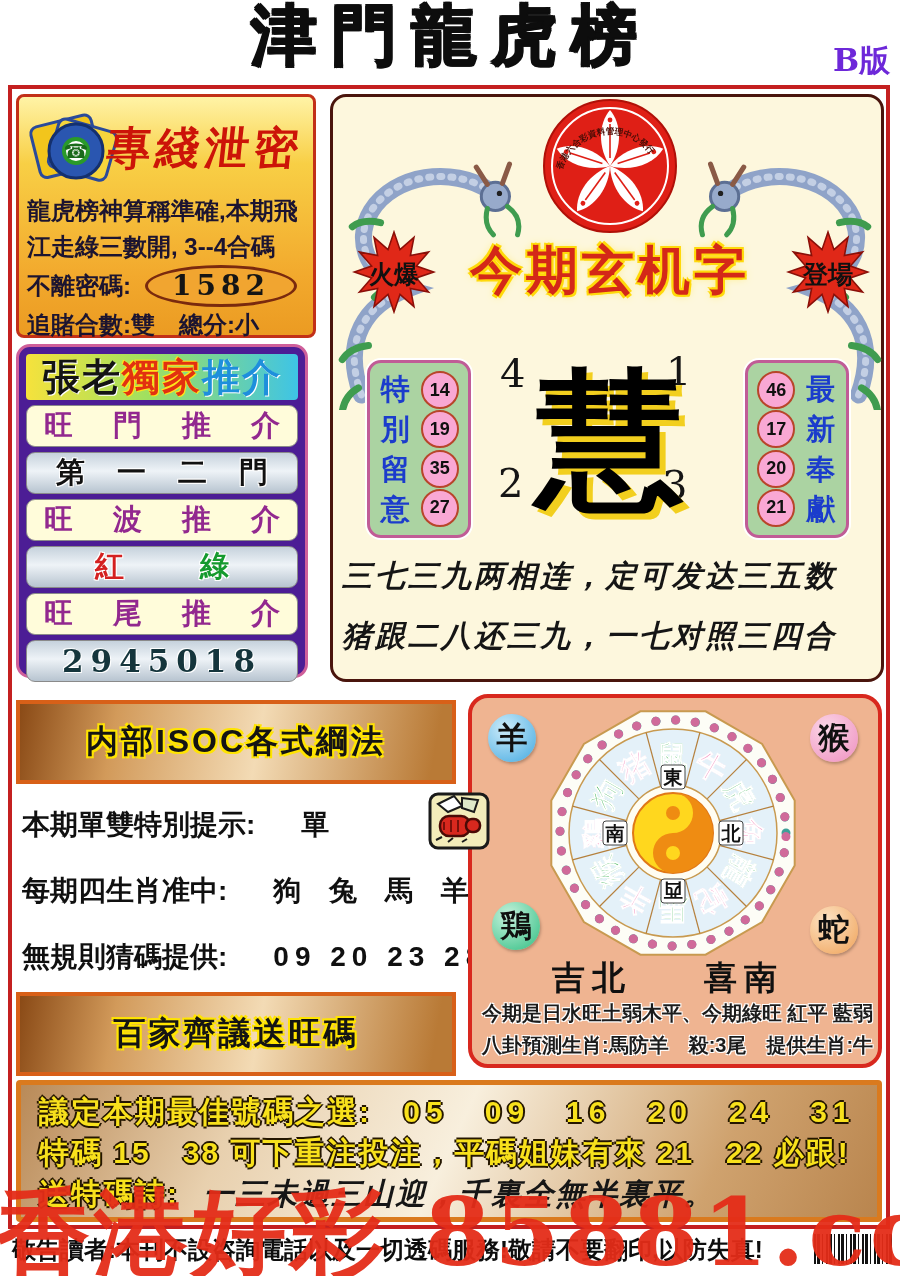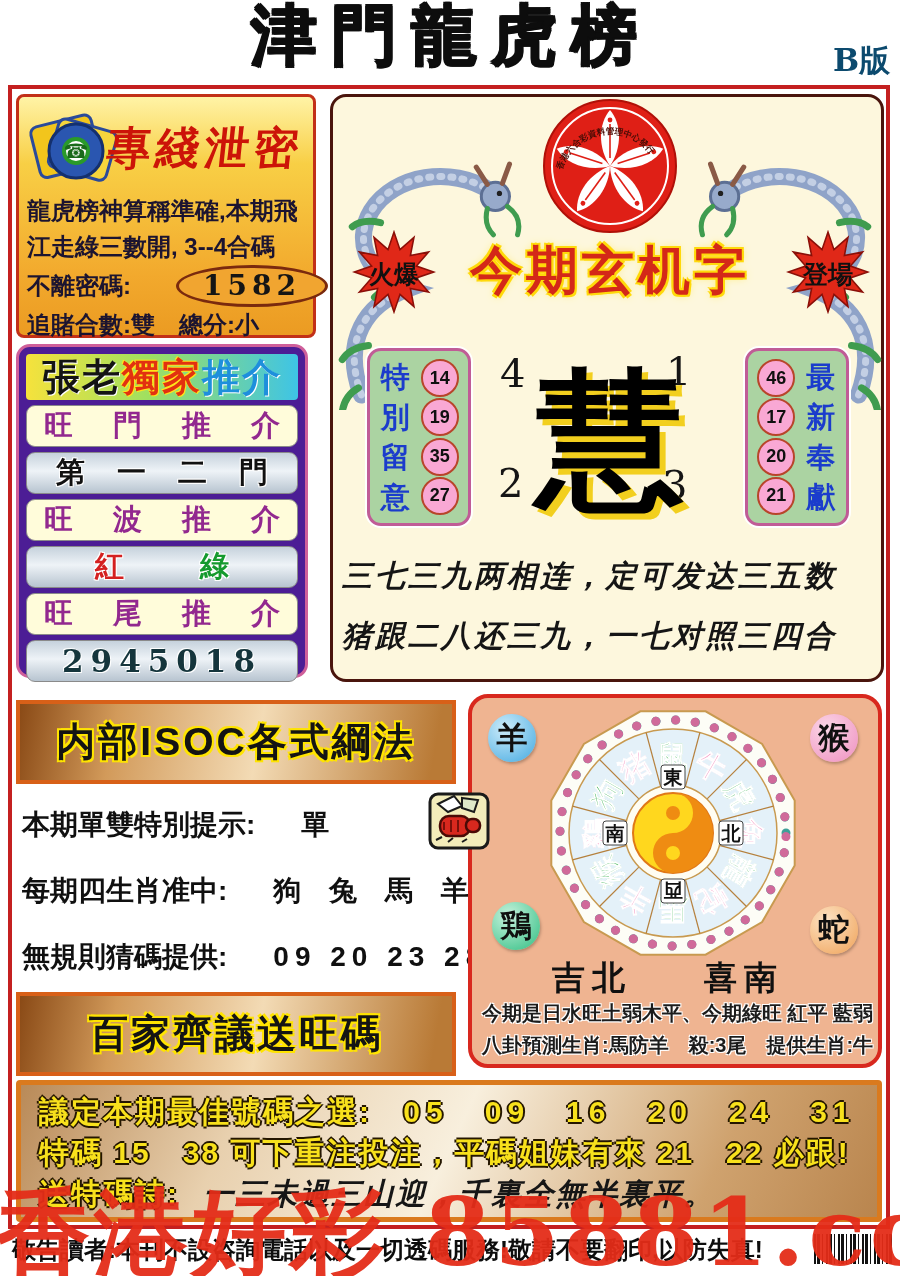--- a/index.html
+++ b/index.html
@@ -3,21 +3,21 @@
 <meta charset="utf-8">
 <style>
   html,body{margin:0;padding:0;background:#888;}
   .page{position:relative;width:900px;height:1276px;background:#ffffff;margin:0 auto;
         overflow:hidden;font-family:"Liberation Sans", sans-serif;}
 
   
   .masthead{position:absolute;left:0;top:-10px;width:100%;text-align:center;
     font-family:"DejaVu Serif",serif;font-size:66px;font-weight:900;color:#0d0d0d;
     letter-spacing:14px;text-shadow:2px 0 #0d0d0d,0 2px #0d0d0d,2px 2px #0d0d0d;}
-  .edition{position:absolute;left:833px;top:40px;color:#0c4a6e;font-size:31px;
+  .edition{position:absolute;left:833px;top:40px;color:#6d28d9;font-size:31px;
     font-weight:900;font-family:"DejaVu Serif",serif;}
 
   
   .frame{position:absolute;left:8px;top:85px;width:874px;height:1136px;
     border:4px solid #c42020;background:#fff;}
 
   
   .hotbox{position:absolute;left:16px;top:94px;width:300px;height:244px;border:3px solid #c23018;
     border-radius:8px;background:linear-gradient(180deg,#fff3a6 0%,#f8cf45 28%,#f2a92d 75%,#eb9b22 100%);
     box-sizing:border-box;padding:4px 8px;}
@@ -62,21 +62,21 @@
   .burst{position:absolute;width:84px;height:84px;}
   .burst.l{left:352px;top:230px;}
   .burst.r{left:786px;top:230px;}
   .burst .btxt{position:absolute;left:0;top:28px;width:84px;text-align:center;font-size:25px;
     font-weight:900;color:#101010;font-family:"DejaVu Serif",serif;}
   .mystery-head{position:absolute;left:440px;top:236px;width:340px;text-align:center;
     font-family:"DejaVu Serif",serif;font-size:52px;font-weight:900;color:#d42818;letter-spacing:4px;
     text-shadow:-2px -2px 0 #ffd90a,2px -2px 0 #ffd90a,-2px 2px 0 #ffd90a,2px 2px 0 #ffd90a,0 0 9px #ffe95e;}
   .numbox{position:absolute;width:104px;height:178px;background:#abd3a2;border:3px solid #c05c96;
     border-radius:14px;box-shadow:0 0 0 2px #fff;box-sizing:border-box;display:flex;
-    align-items:center;justify-content:space-evenly;padding:4px 0;}
+    align-items:center;justify-content:space-evenly;padding:4px 0;margin-top:12px;}
   .numbox.sp{left:367px;top:348px;}
   .numbox.lt{left:745px;top:348px;}
   .vtitle{width:32px;font-size:29px;line-height:40px;font-weight:900;color:#1b3ccc;
     font-family:"DejaVu Serif",serif;text-align:center;word-break:break-all;}
   .ballcol{display:flex;flex-direction:column;justify-content:space-between;height:156px;}
   .ball{width:34px;height:34px;border-radius:50%;background:#f9a8d4;border:2px solid #b8452a;
     color:#101010;font-size:18px;font-weight:900;display:flex;align-items:center;justify-content:center;}
   .mystery-char{position:absolute;left:508px;top:346px;width:204px;height:186px;display:flex;
     align-items:center;justify-content:center;font-family:"DejaVu Serif",serif;font-size:148px;
     font-weight:900;color:#000;text-shadow:6px 6px 0 #f2cf1e;line-height:1;}
@@ -84,21 +84,21 @@
   .cnum.tl{left:500px;top:350px;}  .cnum.tr{left:666px;top:348px;}
   .cnum.bl{left:498px;top:460px;}  .cnum.br{left:662px;top:462px;}
   .rpoem{position:absolute;left:342px;width:534px;font-family:"DejaVu Serif",serif;font-size:30px;
     font-weight:700;color:#151515;letter-spacing:3px;white-space:nowrap;font-style:italic;}
   .rpoem.p1{top:556px;}  .rpoem.p2{top:616px;}
 
   
   .banner{position:absolute;left:16px;width:440px;height:84px;border:4px solid #d86018;
     box-sizing:border-box;display:flex;align-items:center;justify-content:center;
     background:linear-gradient(100deg,#8a4a16,#d29a5a 22%,#f3dbb5 55%,#b97a36 95%);
-    font-size:39px;font-weight:900;color:#141414;letter-spacing:3px;white-space:nowrap;
+    font-size:32px;font-weight:900;color:#141414;letter-spacing:3px;white-space:nowrap;
     text-shadow:-2px -2px 0 #ffe400,2px -2px 0 #ffe400,-2px 2px 0 #ffe400,2px 2px 0 #ffe400;}
   .banner.isoc{top:700px;}
   .banner.baijia{top:992px;}
 
   .isoline{position:absolute;left:22px;width:436px;font-size:28px;font-weight:900;color:#101010;
     white-space:nowrap;}
   .isoline .val{margin-left:46px;letter-spacing:10px;}
   .isoline.l1{top:806px;}
   .isoline.l2{top:872px;}
   .isoline.l3{top:938px;}
@@ -163,21 +163,21 @@
             </g>
           <circle cx="49" cy="50" r="27" fill="#2a56b0" stroke="#14306e" stroke-width="3"></circle>
           <circle cx="49" cy="50" r="12" fill="#ffffff" stroke="#2a9a2a" stroke-width="4"></circle>
           <text x="49" y="57" text-anchor="middle" font-size="20" fill="#1a6a1a">☎</text>
         </svg>
       </div>
       <div class="hot-title">專綫泄密</div>
     </div>
     <div class="hot-line">龍虎榜神算稱準確,本期飛</div>
     <div class="hot-line">江走綠三數開, 3--4合碼</div>
-    <div class="hot-line" style="display:flex;align-items:center;gap:31px;">
+    <div class="hot-line" style="display:flex;align-items:center;">
       <span>不離密碼:</span>
       <span class="code-oval">1582</span>
     </div>
     <div class="hot-line">追賭合數:雙　總分:小</div>
   </div>
 
   <div class="zhang">
     <div class="zhang-head">
       <span class="t1">張老</span>
       <span class="t2">獨家</span>

